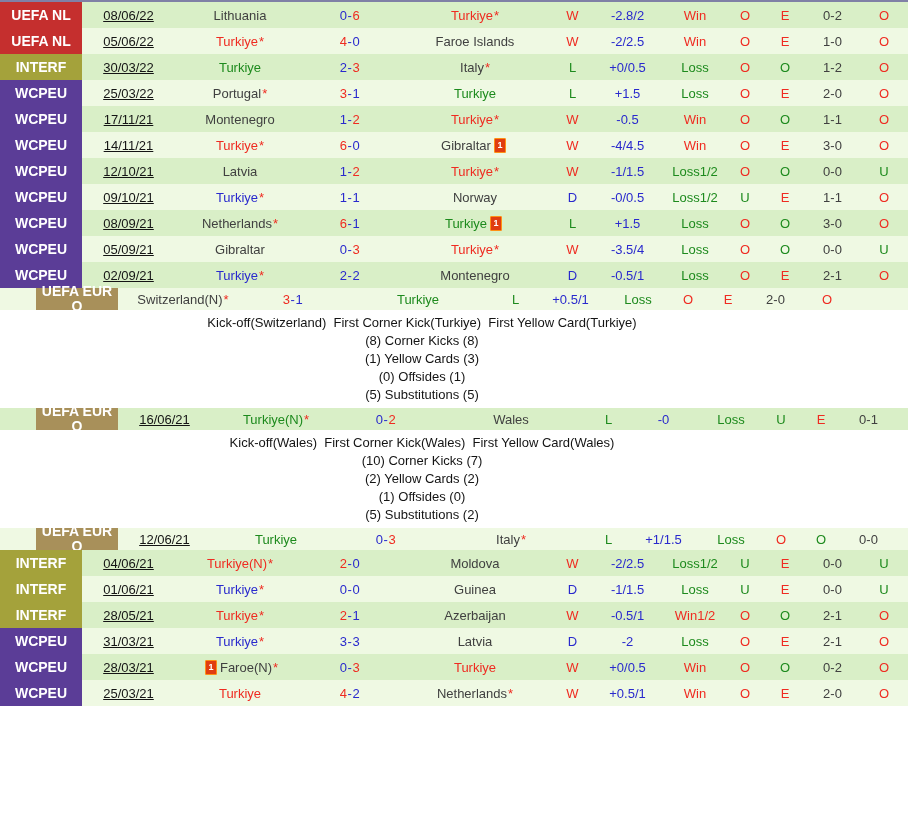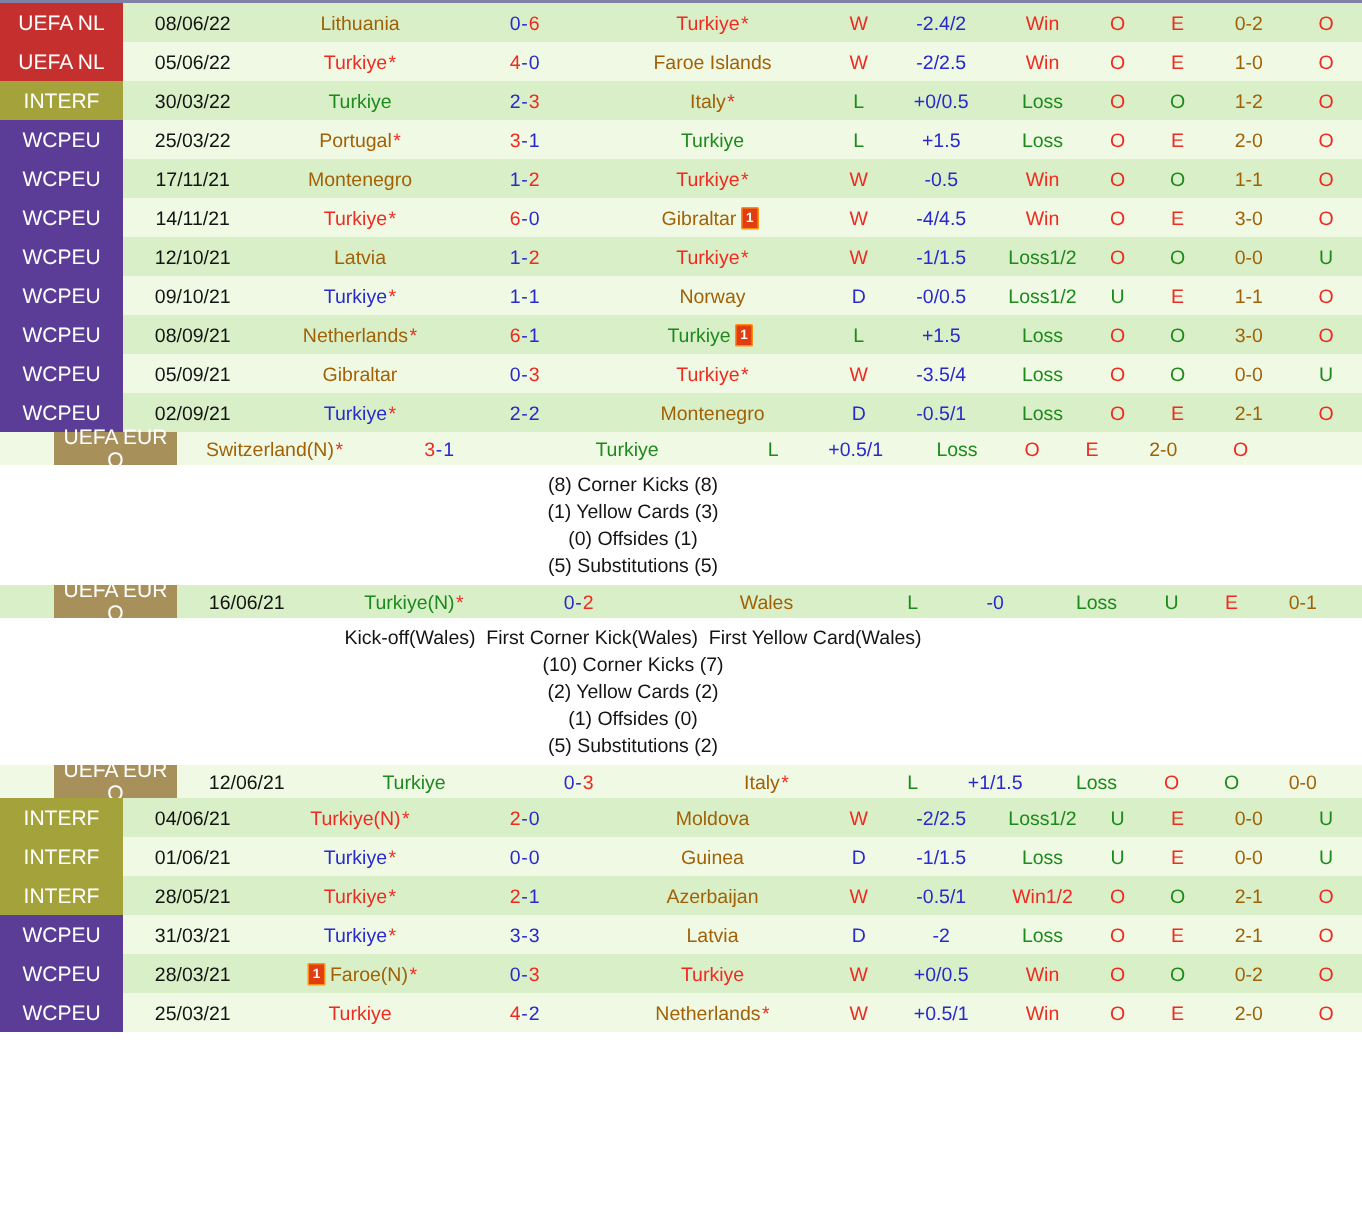--- a/index.html
+++ b/index.html
@@ -4,37 +4,37 @@
 <style>
   html,body{margin:0;padding:0;background:#ffffff;}
   body{width:908px;height:817px;overflow:hidden;font-family:"Liberation Sans","DejaVu Sans",sans-serif;}
   #top-strip{height:2px;background:#8080a6;}
   .match-row{display:flex;align-items:stretch;width:908px;}
   .match-row.odd{background:#d9efc7;}
   .match-row.even{background:#eff9e3;}
   .match-row{height:26px;}
   .match-row.tall{height:22px;padding-left:36px;}
   .cell{display:flex;align-items:center;justify-content:center;text-align:center;font-size:13px;color:#141414;}
-  .c-comp{width:82px;color:#ffffff;font-weight:normal;font-size:14px;line-height:15px;}
+  .c-comp{width:82px;color:#ffffff;font-weight:bold;font-size:14px;line-height:15px;}
   .c-comp span{display:inline-block;max-width:76px;word-break:break-all;}
-  .c-date{width:93px;}
+  .c-date{width:93px;text-decoration:underline;}
   .c-home{width:130px;}
   .c-score{width:90px;letter-spacing:0.5px;}
   .c-away{width:160px;}
   .c-wl{width:35px;}
   .c-hcp{width:75px;}
   .c-res{width:60px;}
   .c-ou1{width:40px;}
   .c-eo{width:40px;}
   .c-ht{width:55px;}
   .c-ou2{width:48px;}
   .t-red{color:#ef2b21;}
   .t-blue{color:#2929cd;}
   .t-green{color:#1d8a1d;}
-  .t-black{color:#a16207;}
+  .t-black{color:#404040;}
   .star{color:#ef2b21;margin-left:1px;}
   .red-card{display:inline-flex;align-items:center;justify-content:center;width:10px;height:13px;background:#e03d10;border:1px solid #ff9015;border-radius:1px;color:#ffffff;font-size:9px;font-weight:bold;line-height:13px;margin:0 3px;}
   .details{background:#ffffff;padding:4px 64px 4px 0;text-align:center;color:#141414;}
   .details div{font-size:13px;line-height:18px;white-space:pre-wrap;}
 </style>
 </head>
 <body>
 
 <div id="top-strip"></div>
 <div id="match-table">
@@ -49,21 +49,21 @@
       <div class="cell c-score">
         <span class="t-blue">0</span>
         <span class="t-blue">-</span>
         <span class="t-red">6</span>
       </div>
       <div class="cell c-away">
         <span class="t-red">Turkiye</span>
         <span class="star">*</span>
       </div>
       <div class="cell c-wl t-red">W</div>
-      <div class="cell c-hcp t-blue">-2.4/2</div>
+      <div class="cell c-hcp t-blue">-2.8/2</div>
       <div class="cell c-res t-red">Win</div>
       <div class="cell c-ou1 t-red">O</div>
       <div class="cell c-eo t-red">E</div>
       <div class="cell c-ht t-black">0-2</div>
       <div class="cell c-ou2 t-red">O</div>
     </div>
     <div class="match-row even">
       <div class="cell c-comp" style="background: rgb(197, 47, 46);">
         <span>UEFA NL</span>
       </div>
@@ -333,20 +333,21 @@
       </div>
       <div class="cell c-wl t-green">L</div>
       <div class="cell c-hcp t-blue">+0.5/1</div>
       <div class="cell c-res t-green">Loss</div>
       <div class="cell c-ou1 t-red">O</div>
       <div class="cell c-eo t-red">E</div>
       <div class="cell c-ht t-black">2-0</div>
       <div class="cell c-ou2 t-red">O</div>
     </div>
     <div class="details">
+      <div>Kick-off(Switzerland)  First Corner Kick(Turkiye)  First Yellow Card(Turkiye)</div>
       <div>(8) Corner Kicks (8)</div>
       <div>(1) Yellow Cards (3)</div>
       <div>(0) Offsides (1)</div>
       <div>(5) Substitutions (5)</div>
     </div>
     <div class="match-row odd tall">
       <div class="cell c-comp" style="background: rgb(168, 144, 90);">
         <span>UEFA EURO</span>
       </div>
       <div class="cell c-date">16/06/21</div>

